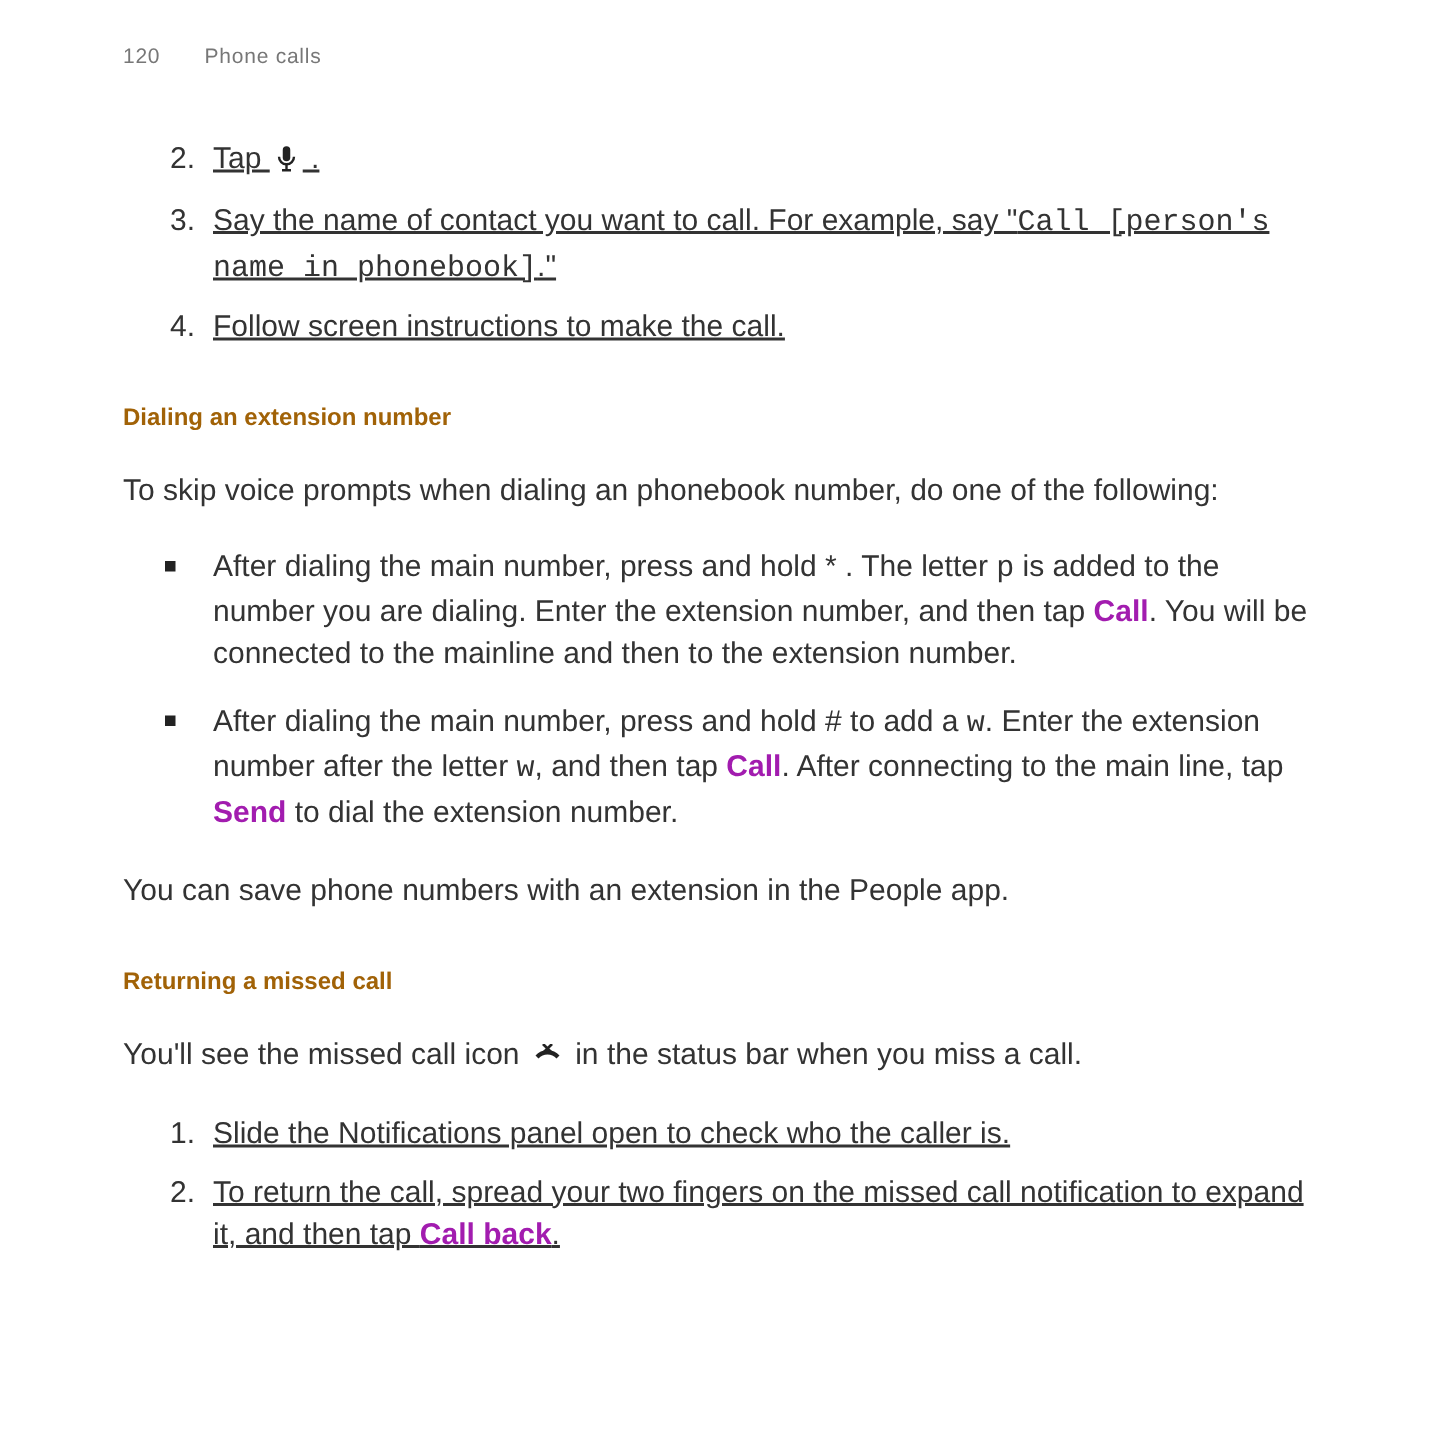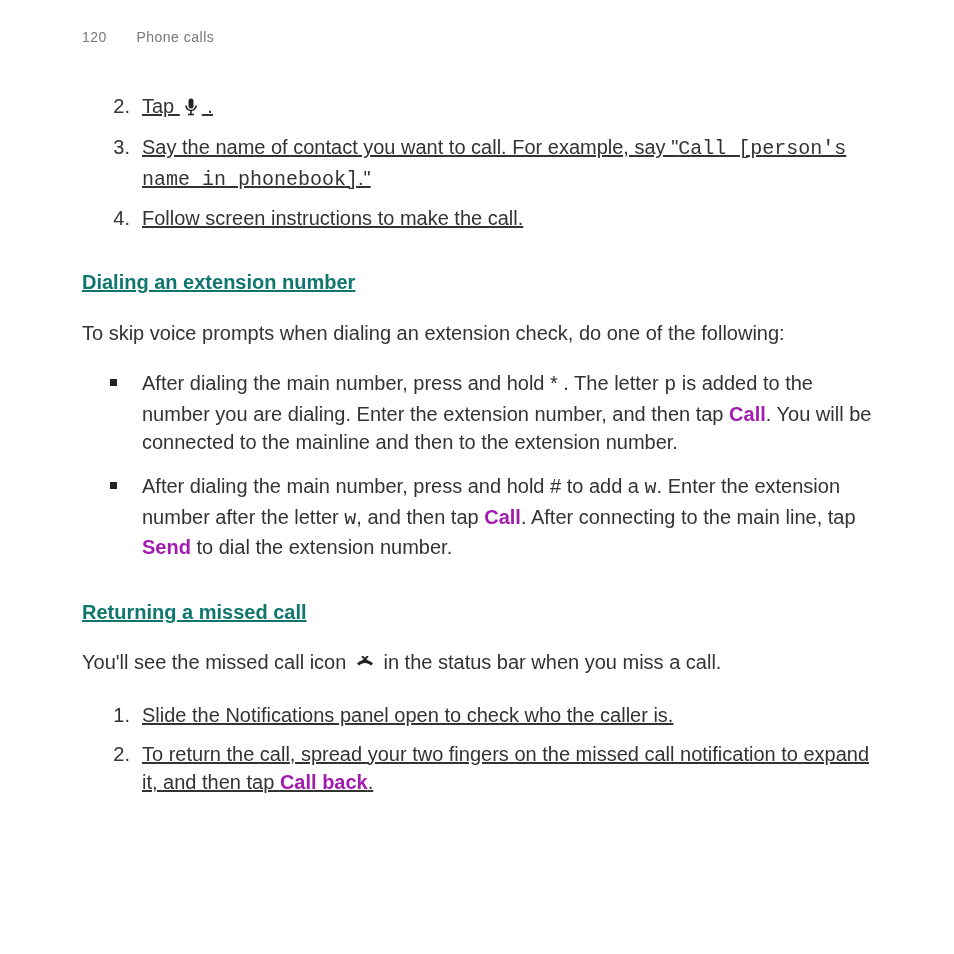--- a/index.html
+++ b/index.html
@@ -40,25 +40,24 @@
   ol.steps > li::before {
     content: counter(step) ".";
     position: absolute;
     left: -36px;
     width: 30px;
     text-align: right;
     color: #333;
     font-weight: 400;
   }
   h2.section {
-    color: #0f766e;
+    color: #a16207;
     font-weight: bold;
-    font-size: 20px;
+    font-size: 16px;
     margin: 36px 0 22px 0;
-    text-decoration: underline;
   }
   p.body { margin: 0 0 22px 0; }
   ul.bullets {
     list-style: none;
     margin: 0 0 24px 0;
     padding: 0 0 0 54px;
   }
   ul.bullets > li {
     position: relative;
     padding-left: 6px;
@@ -103,31 +102,32 @@
     <li>
       <span>Say the name of contact you want to call. For example, say "</span><span class="mono">Call [person's name in phonebook]</span><span>."</span>
     </li>
     <li>
       <span>Follow screen instructions to make the call.</span>
     </li>
   </ol>
 
   <h2 class="section">Dialing an extension number</h2>
 
-  <p class="body">To skip voice prompts when dialing an extension check, do one of the following:</p>
+  <p class="body">To skip voice prompts when dialing an phonebook number, do one of the following:</p>
 
   <ul class="bullets">
     <li>
       <span>After dialing the main number, press and hold * . The letter </span><span class="mono">p</span><span> is added to the number you are dialing. Enter the extension number, and then tap </span><span class="bold">Call</span><span>. You will be connected to the mainline and then to the extension number.</span>
     </li>
     <li>
       <span>After dialing the main number, press and hold # to add a </span><span class="mono">w</span><span>. Enter the extension number after the letter </span><span class="mono">w</span><span>, and then tap </span><span class="bold">Call</span><span>. After connecting to the main line, tap </span><span class="bold">Send</span><span> to dial the extension number.</span>
     </li>
   </ul>
 
+  <p class="body">You can save phone numbers with an extension in the People app.</p>
 
   <h2 class="section">Returning a missed call</h2>
 
   <p class="body">
     <span>You'll see the missed call icon </span><span class="icon"><svg width="18" height="16" viewBox="0 0 18 16">
           <path d="M9 4c-3.2 0-6 1.4-8 3.6l2 2C4.6 8 6.7 7 9 7s4.4 1 6 2.6l2-2C15 5.4 12.2 4 9 4z" fill="#222"></path>
           <path d="M6 0 L12 6 M12 0 L6 6" stroke="#222" stroke-width="1.8" fill="none"></path>
         </svg></span><span> in the status bar when you miss a call.</span>
   </p>
 

